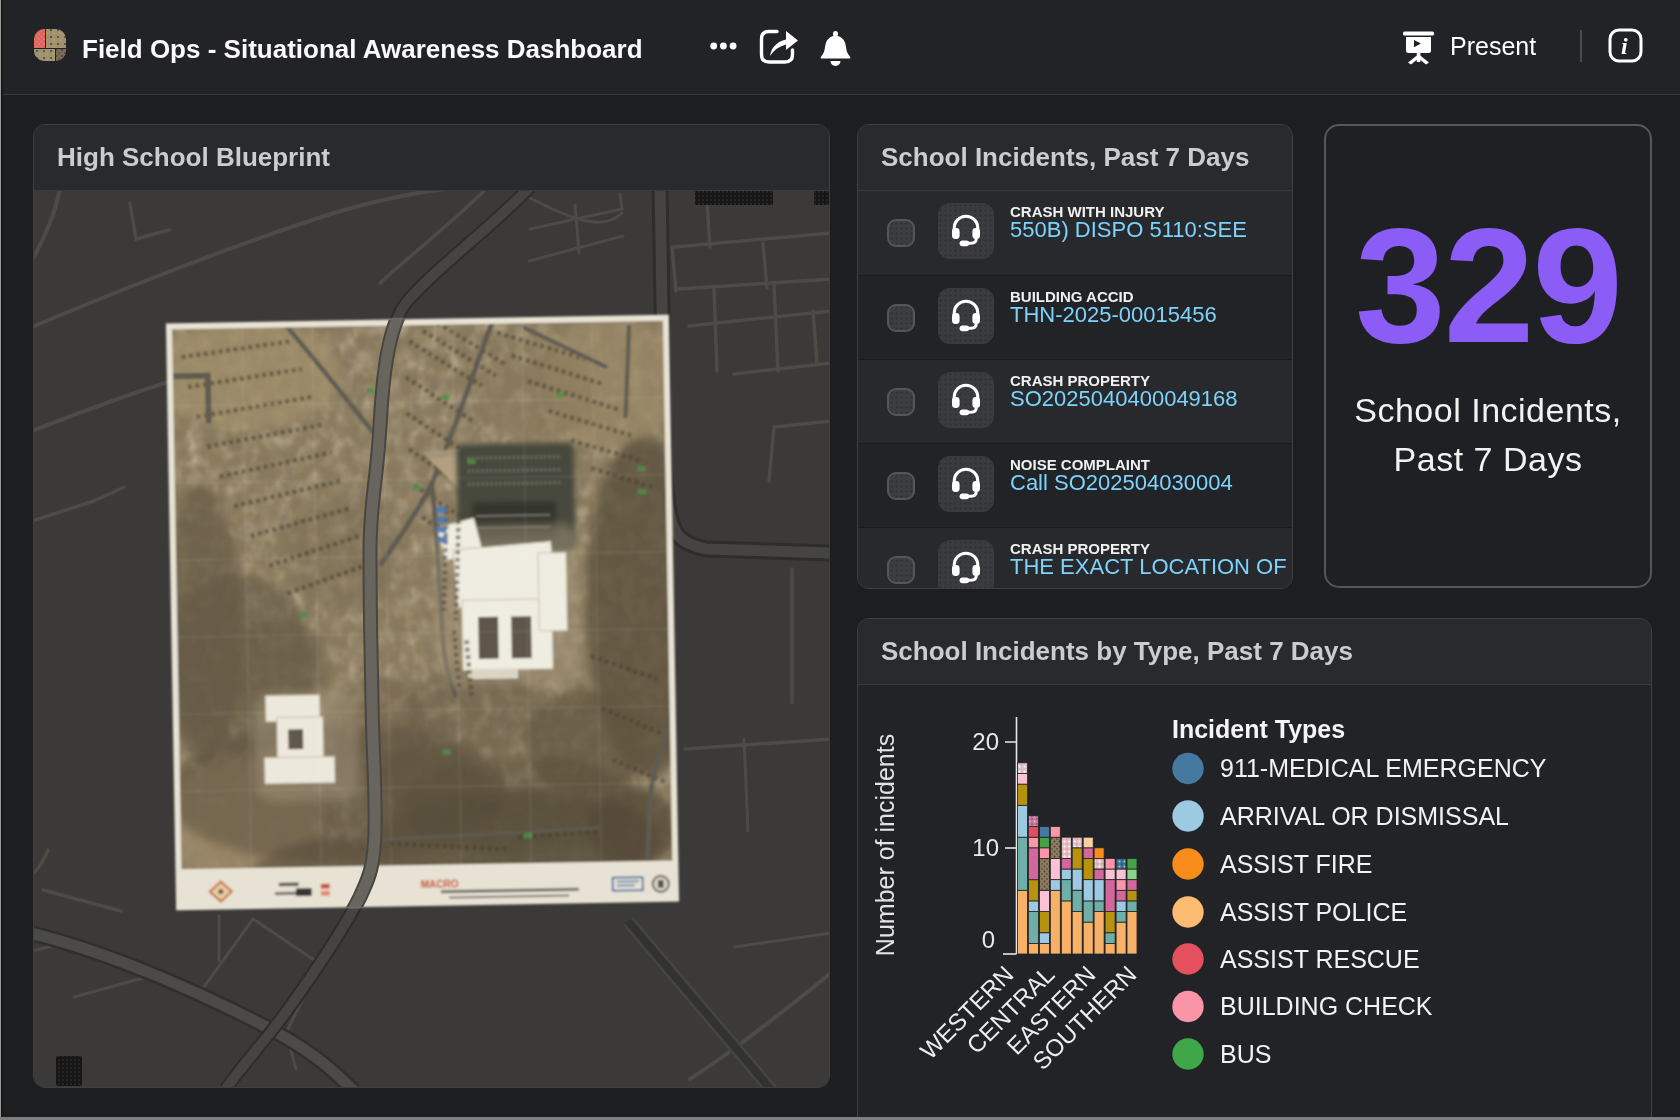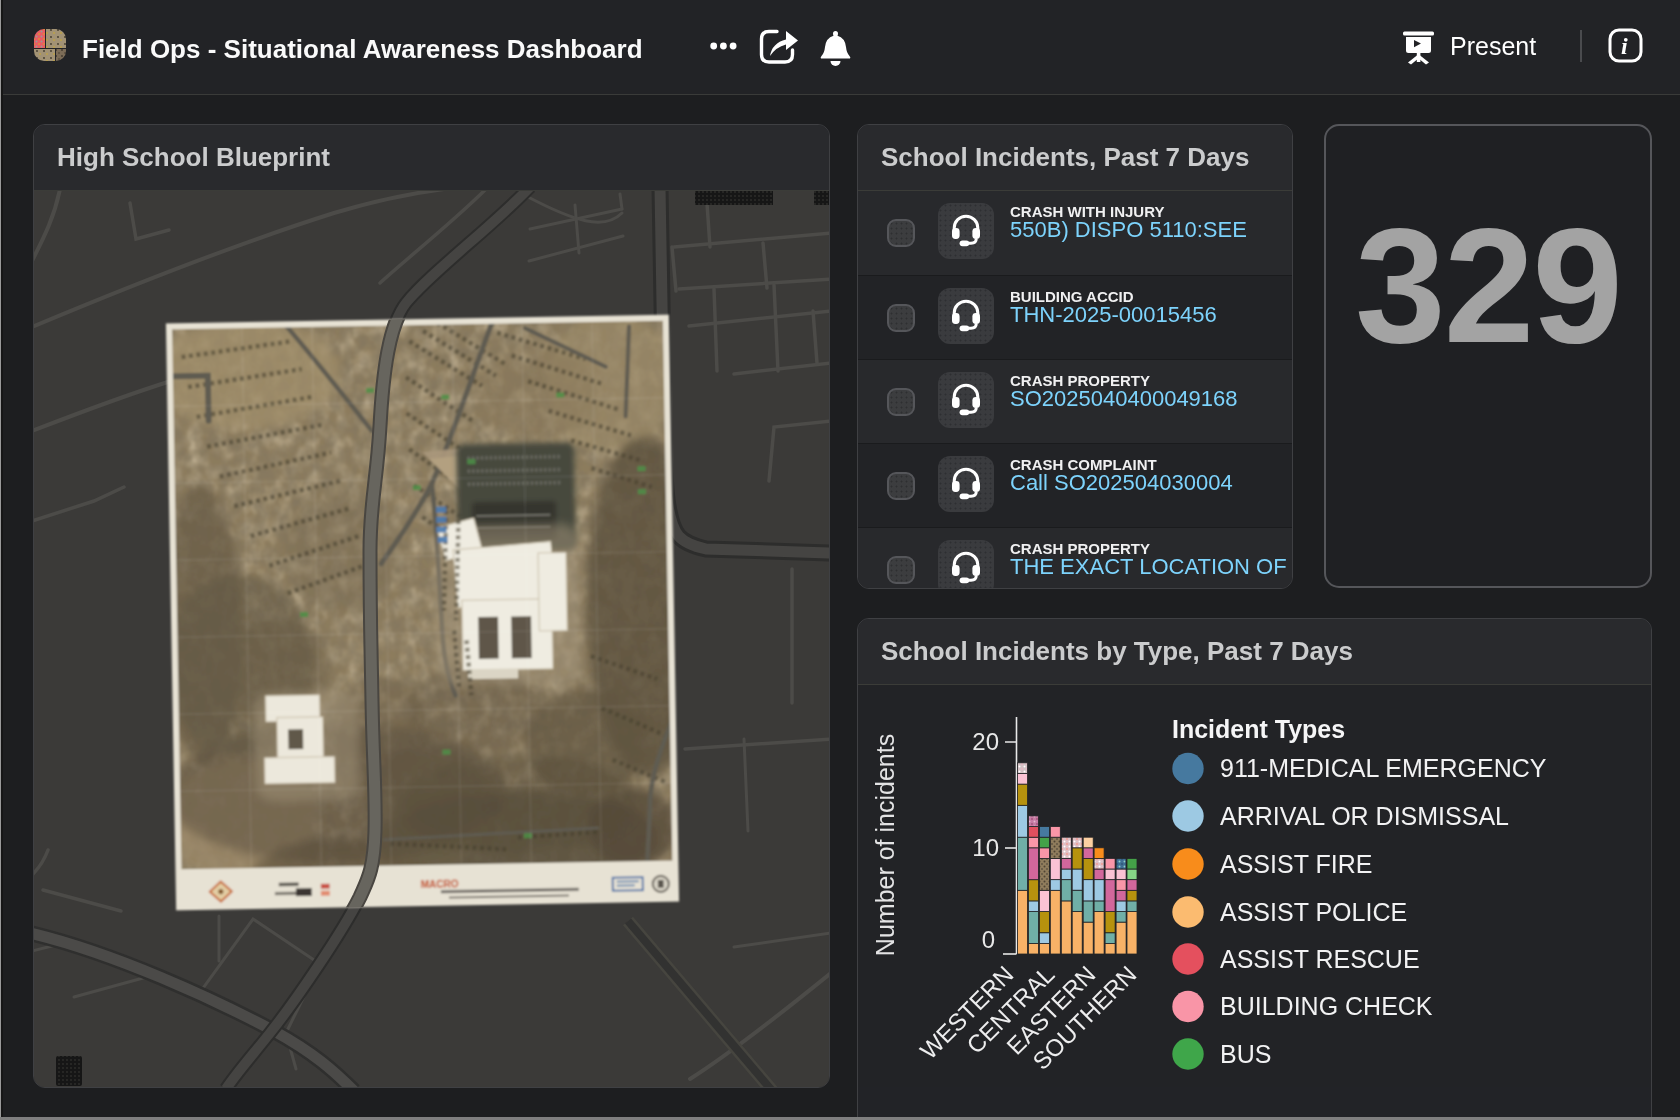--- a/index.html
+++ b/index.html
@@ -31,21 +31,21 @@
     background-image:radial-gradient(rgba(20,20,22,0.3) 0.9px, transparent 1.1px);
     background-size:5px 5px; }
   .tile svg { position:absolute; left:11px; top:10px; }
   .rtitle { position:absolute; left:152px; top:12px; font-size:15px; font-weight:bold;
     color:#f0f0f1; white-space:nowrap; }
   .rsub { position:absolute; left:152px; top:26px; font-size:22px;
     color:#7dd3fc; white-space:nowrap; }
   
   #numCard { position:absolute; left:1324px; top:124px; width:328px; height:464px;
     background:#1f2023; border:2px solid #55565a; border-radius:15px; text-align:center; }
-  .bignum { margin-top:80px; font-size:163px; font-weight:bold; color:#a3a3a3;
+  .bignum { margin-top:80px; font-size:163px; font-weight:bold; color:#8b5cf6;
     line-height:160px; letter-spacing:-2px; }
   .numlabel { margin-top:20px; font-size:34px; color:#f2f2f3; line-height:49px; letter-spacing:0.5px; }
   
   #chartPanel { left:857px; top:618px; width:795px; height:562px; }
 </style>
 </head>
 <body>
 <div class="topbar">
   <svg width="1680" height="95" style="position:absolute;left:0;top:0">
     <defs>
@@ -394,41 +394,42 @@
     <div class="cbx"></div>
       <div class="tile">
         <svg width="34" height="34" viewBox="0 0 34 34">
       <path d="M5.2,18 v-3 a11.8,11.8 0 0 1 23.6,0 v3" stroke="#fff" stroke-width="3" fill="none"></path>
       <rect x="3" y="15" width="7.6" height="11" rx="3.4" fill="#fff"></rect>
       <rect x="23.4" y="15" width="7.6" height="11" rx="3.4" fill="#fff"></rect>
       <path d="M27.2,26 q0,4.2 -5.2,4.2 h-3.4" stroke="#fff" stroke-width="3" fill="none"></path>
       <rect x="10.6" y="27.4" width="9.6" height="5.8" rx="2.9" fill="#fff"></rect>
     </svg>
       </div>
-    <div class="rtitle">CRASH COMPLAINT</div>
+    <div class="rtitle">NOISE COMPLAINT</div>
     <div class="rsub">Call SO202504030004</div>
   </div>
   <div class="row odd">
     <div class="cbx"></div>
       <div class="tile">
         <svg width="34" height="34" viewBox="0 0 34 34">
       <path d="M5.2,18 v-3 a11.8,11.8 0 0 1 23.6,0 v3" stroke="#fff" stroke-width="3" fill="none"></path>
       <rect x="3" y="15" width="7.6" height="11" rx="3.4" fill="#fff"></rect>
       <rect x="23.4" y="15" width="7.6" height="11" rx="3.4" fill="#fff"></rect>
       <path d="M27.2,26 q0,4.2 -5.2,4.2 h-3.4" stroke="#fff" stroke-width="3" fill="none"></path>
       <rect x="10.6" y="27.4" width="9.6" height="5.8" rx="2.9" fill="#fff"></rect>
     </svg>
       </div>
     <div class="rtitle">CRASH PROPERTY</div>
     <div class="rsub">THE EXACT LOCATION OF</div>
   </div>
 </div>
 
 <div id="numCard">
   <div class="bignum">329</div>
+  <div class="numlabel">School Incidents,<br>Past 7 Days</div>
 </div>
 
 <div class="panel" id="chartPanel">
   <div class="phead">
       <span>School Incidents by Type, Past 7 Days</span>
     </div>
   <div id="chartBody" style="position:relative;width:793px;height:402px;background:#222326">
       <svg width="793" height="402" style="position:absolute;left:0;top:0">
     <defs>
       <pattern id="hbrown" width="5" height="5" patternUnits="userSpaceOnUse">

